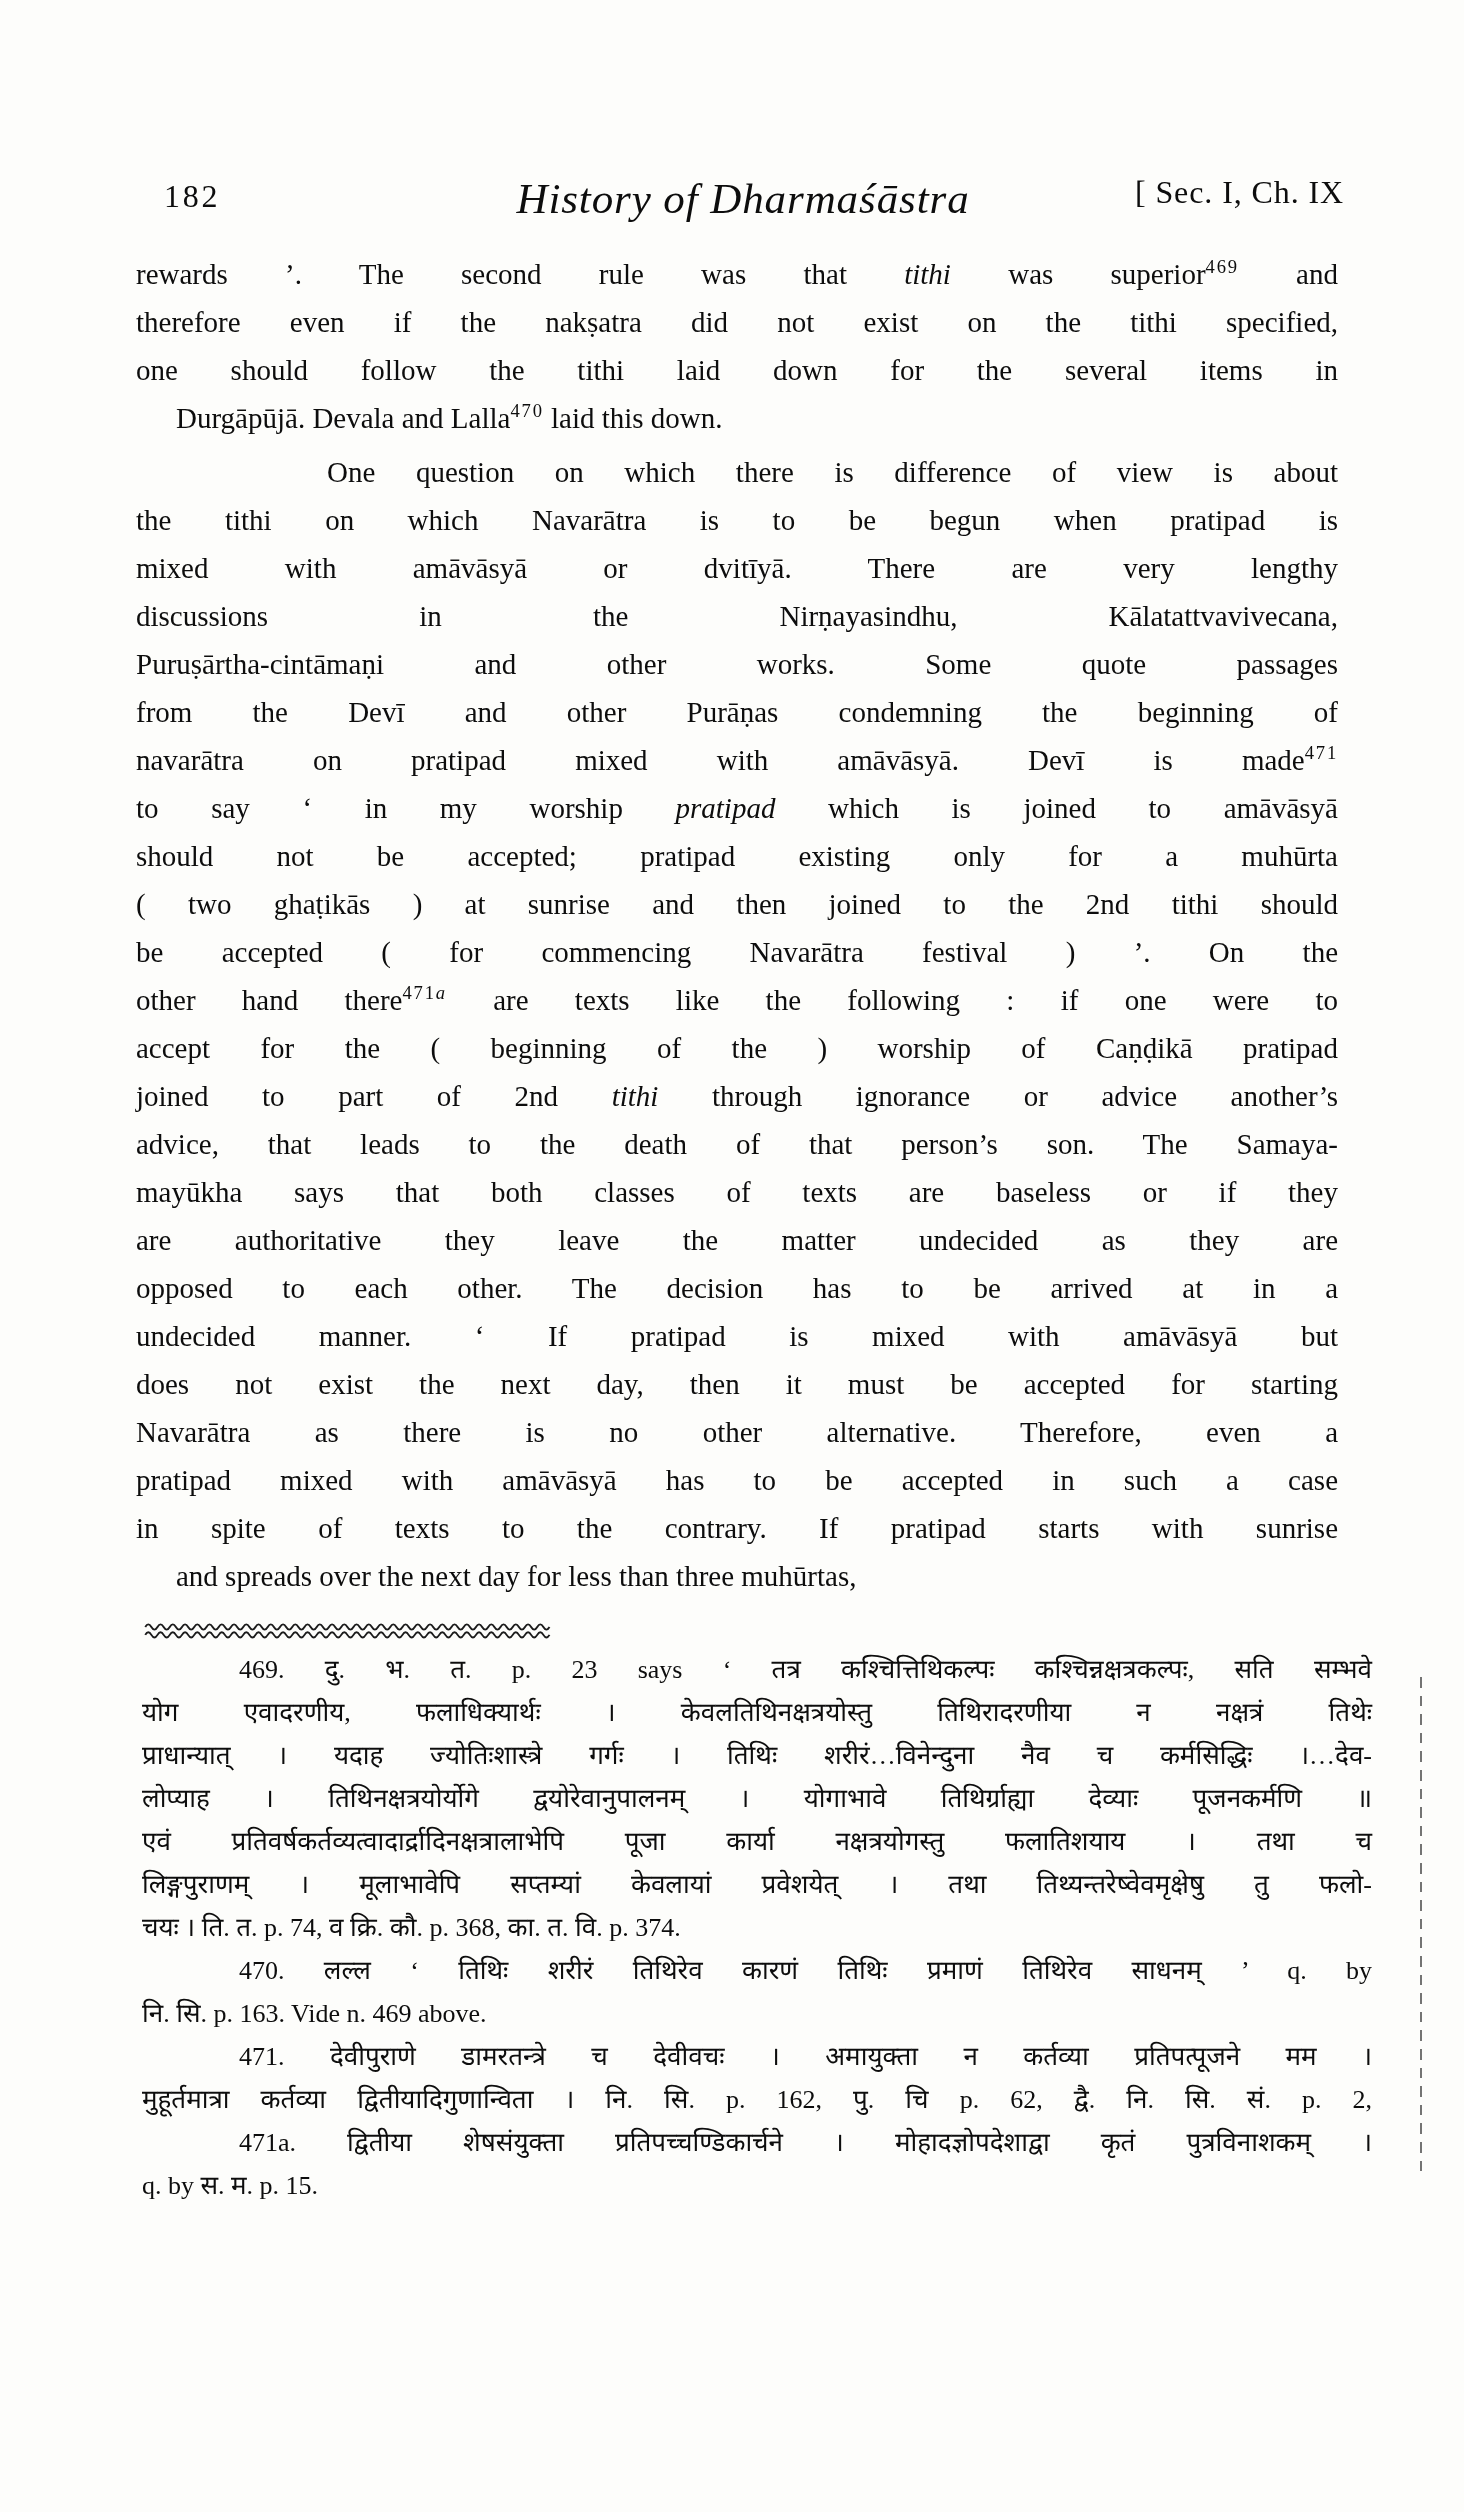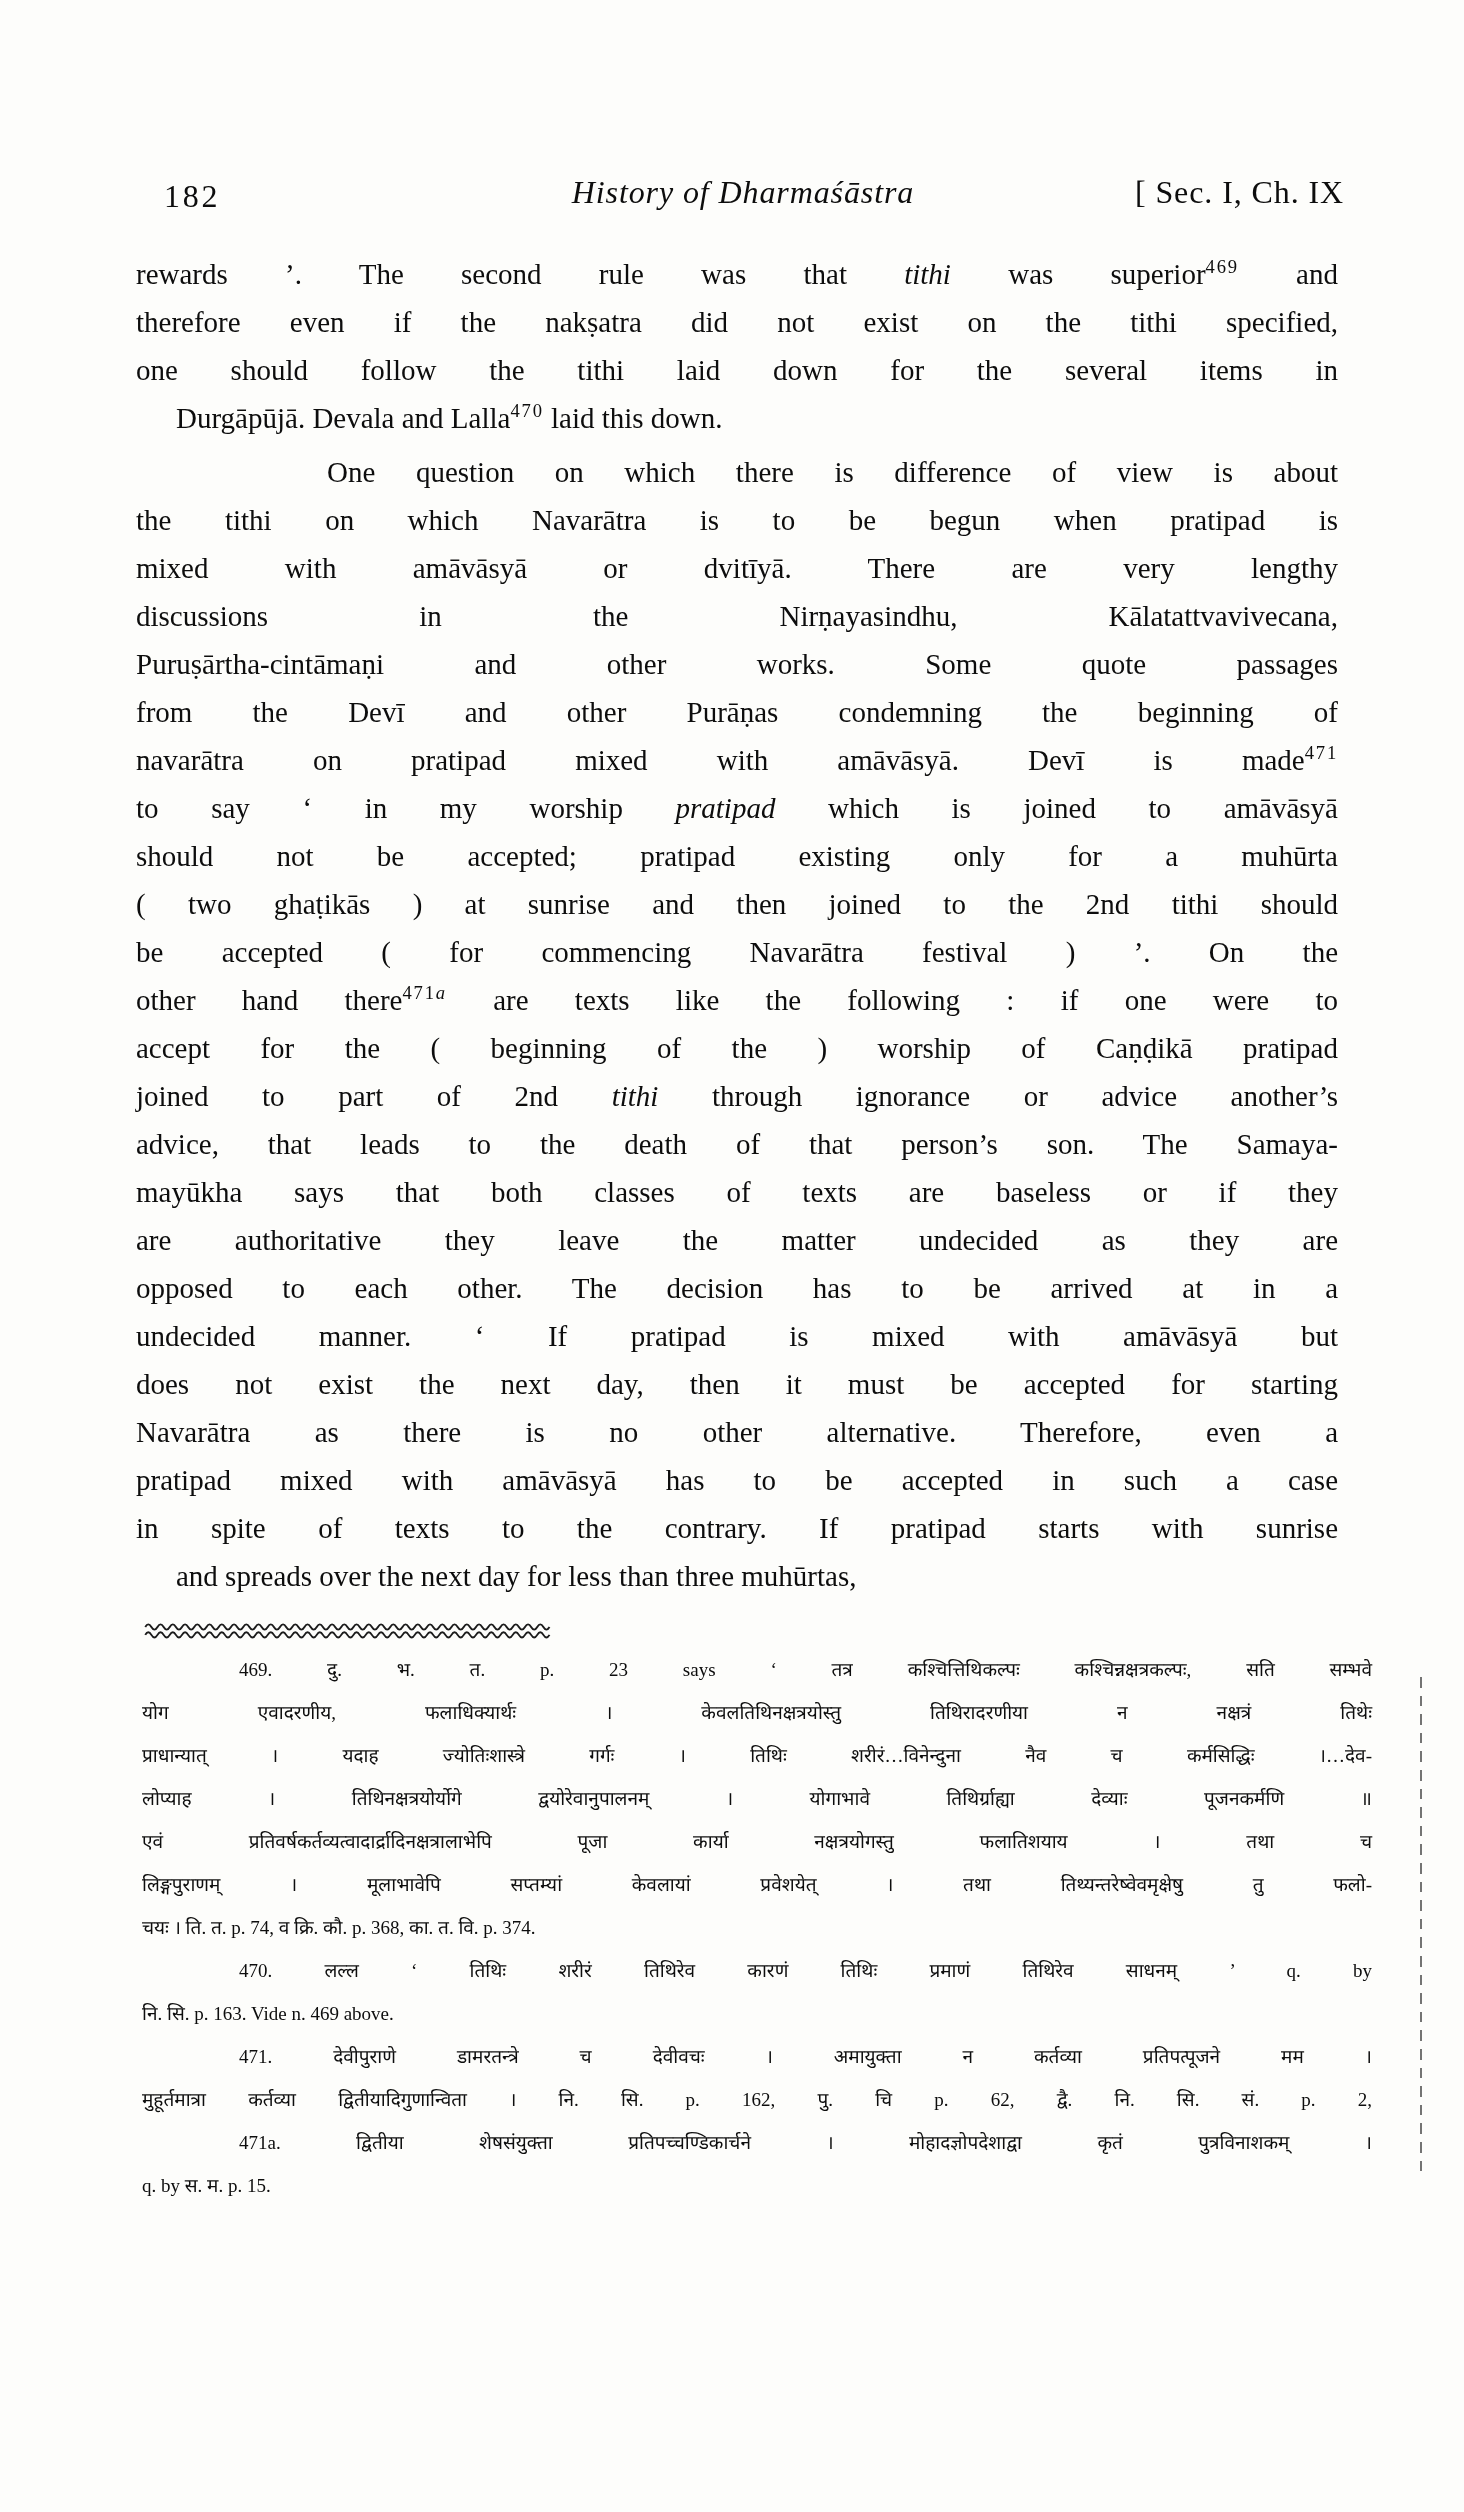--- a/index.html
+++ b/index.html
@@ -8,40 +8,40 @@
     background:#fdfdfb;
     font-family:"Liberation Serif","DejaVu Serif",serif;
     color:#0d0d0d;
     overflow:hidden;
   }
   .page{position:absolute;inset:0;}
   
   .header{position:absolute;top:174px;left:142px;width:1202px;height:44px;}
   .page-number{position:absolute;left:22px;top:3.5px;font-size:32px;letter-spacing:2.7px;}
   .book-title{position:absolute;left:0;right:0;text-align:center;top:0;
-    font-size:32px;font-style:italic;letter-spacing:0.9px;}
+    font-size:43px;font-style:italic;letter-spacing:0.9px;}
   .section-label{position:absolute;right:0;top:0;font-size:32px;letter-spacing:0.9px;}
   
   .body-text{
     position:absolute;top:250px;left:136px;width:1202px;
     font-size:29px;line-height:48px;
   }
   .para{margin:0;}
   .para + .para{margin-top:6.2px;}
   .line{text-align:justify;text-align-last:justify;}
   .line.last{text-align-last:left;margin-left:40px;}
   .line.first{text-indent:191px;}
   .it{font-style:italic;}
   .sup{font-size:18.6px;vertical-align:super;line-height:0;letter-spacing:1.8px;}
   
   .fn-rule{position:absolute;top:1620px;left:142px;width:409px;height:21px;}
   
   .footnotes{
     position:absolute;top:1648px;left:142px;width:1230px;
-    font-size:19px;line-height:43px;
+    font-size:26px;line-height:43px;
   }
   .fline{text-align:justify;text-align-last:justify;}
   .fline.last{text-align-last:left;}
   .fline.first{text-indent:97px;}
   
   .margin-line{
     position:absolute;left:1420px;top:1677px;width:1.8px;height:496px;
     background:repeating-linear-gradient(to bottom,#2a2a2a 0 10.6px,transparent 10.6px 18.6px);
     opacity:.65;
   }

